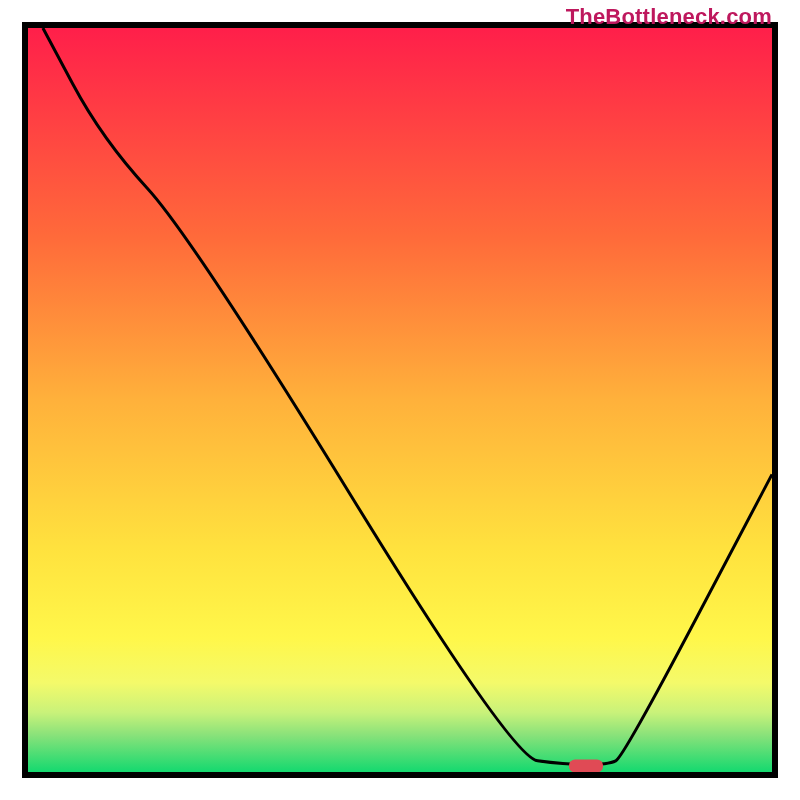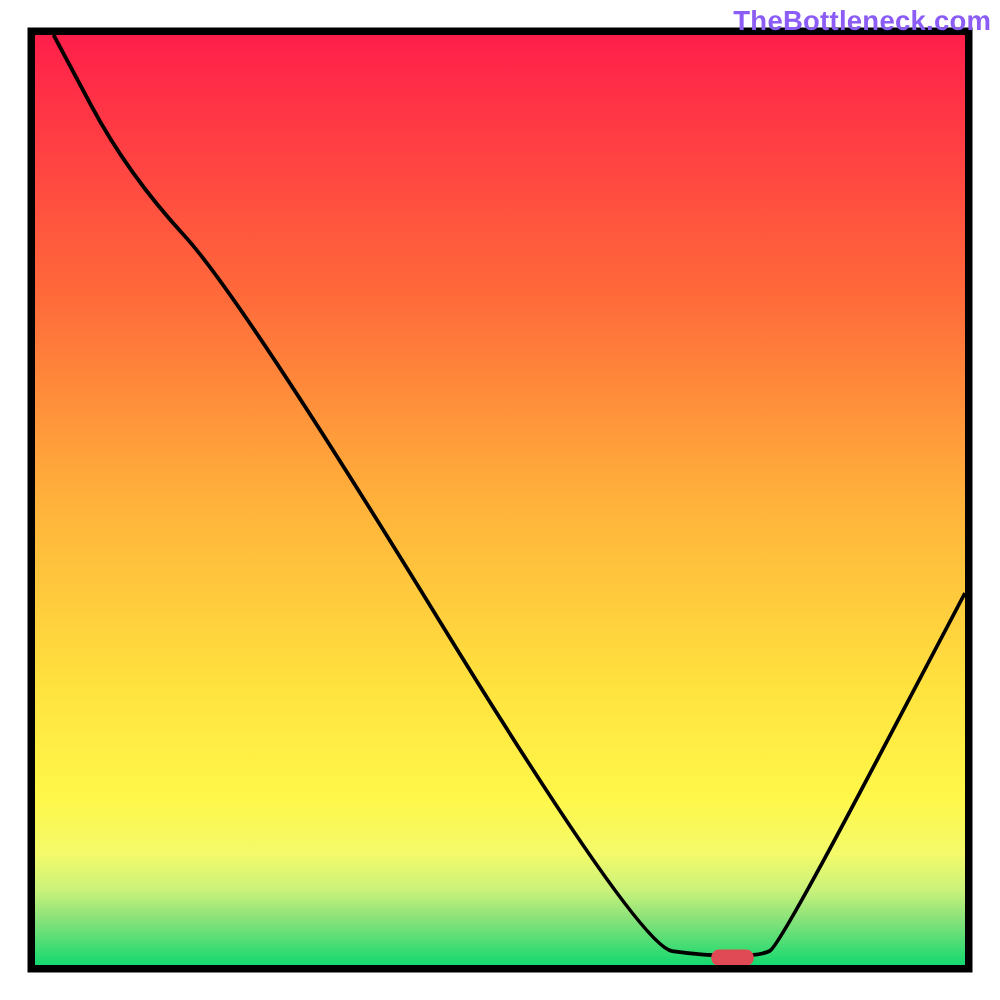--- a/index.html
+++ b/index.html
@@ -11,24 +11,24 @@
     font-family: Arial, Helvetica, sans-serif;
   }
   .chart-wrap {
     position: relative;
     width: 800px;
     height: 800px;
   }
   .watermark {
     position: absolute;
     top: 4px;
-    right: 7px;
+    right: 28px;
     font-size: 22px;
     font-weight: bold;
-    color: #8b5cf6;
+    color: #be185d;
     letter-spacing: 0.2px;
     font-family: Arial, Helvetica, sans-serif;
     z-index: 5;
   }
   svg {
     display: block;
   }
 </style>
 </head>
 <body>

